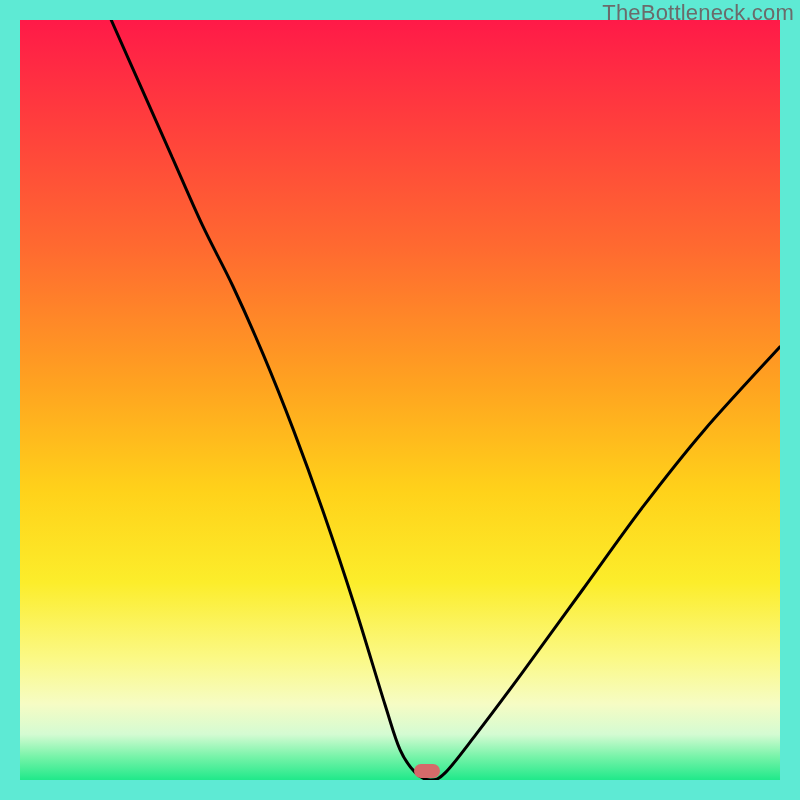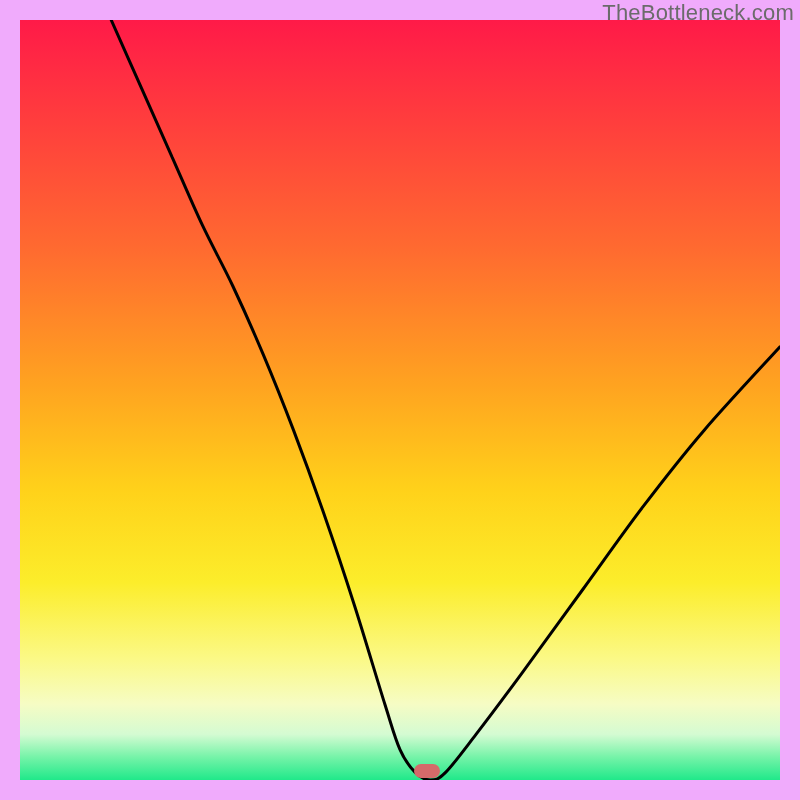--- a/index.html
+++ b/index.html
@@ -10,21 +10,21 @@
     background: #000;
     font-family: Arial, Helvetica, sans-serif;
     overflow: hidden;
   }
   .frame {
     position: absolute;
     left: 0;
     top: 0;
     width: 800px;
     height: 800px;
-    background: #f0abfc;
+    background: #5eead4;
   }
   .plot {
     position: absolute;
     left: 20px;
     top: 20px;
     width: 760px;
     height: 760px;
     
     background: linear-gradient(
       to bottom,

